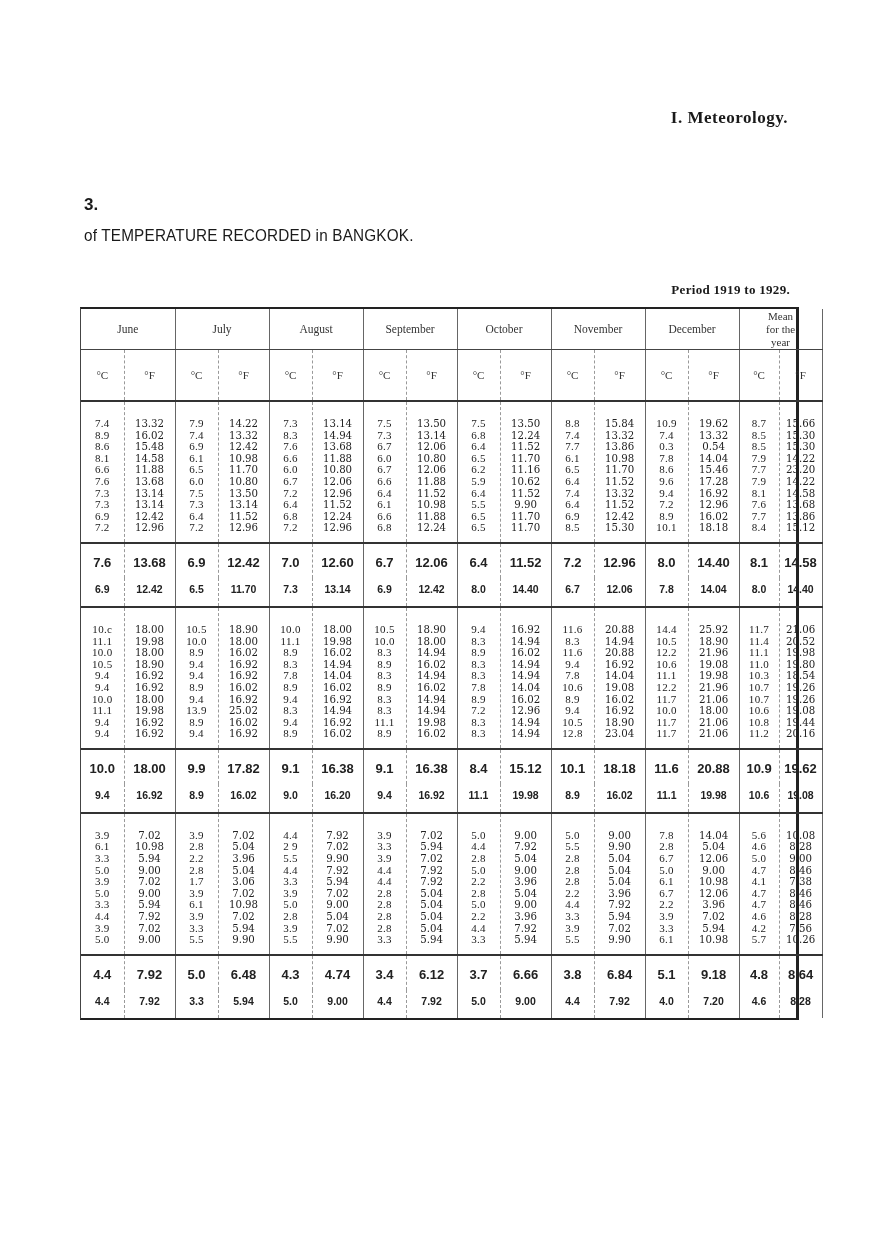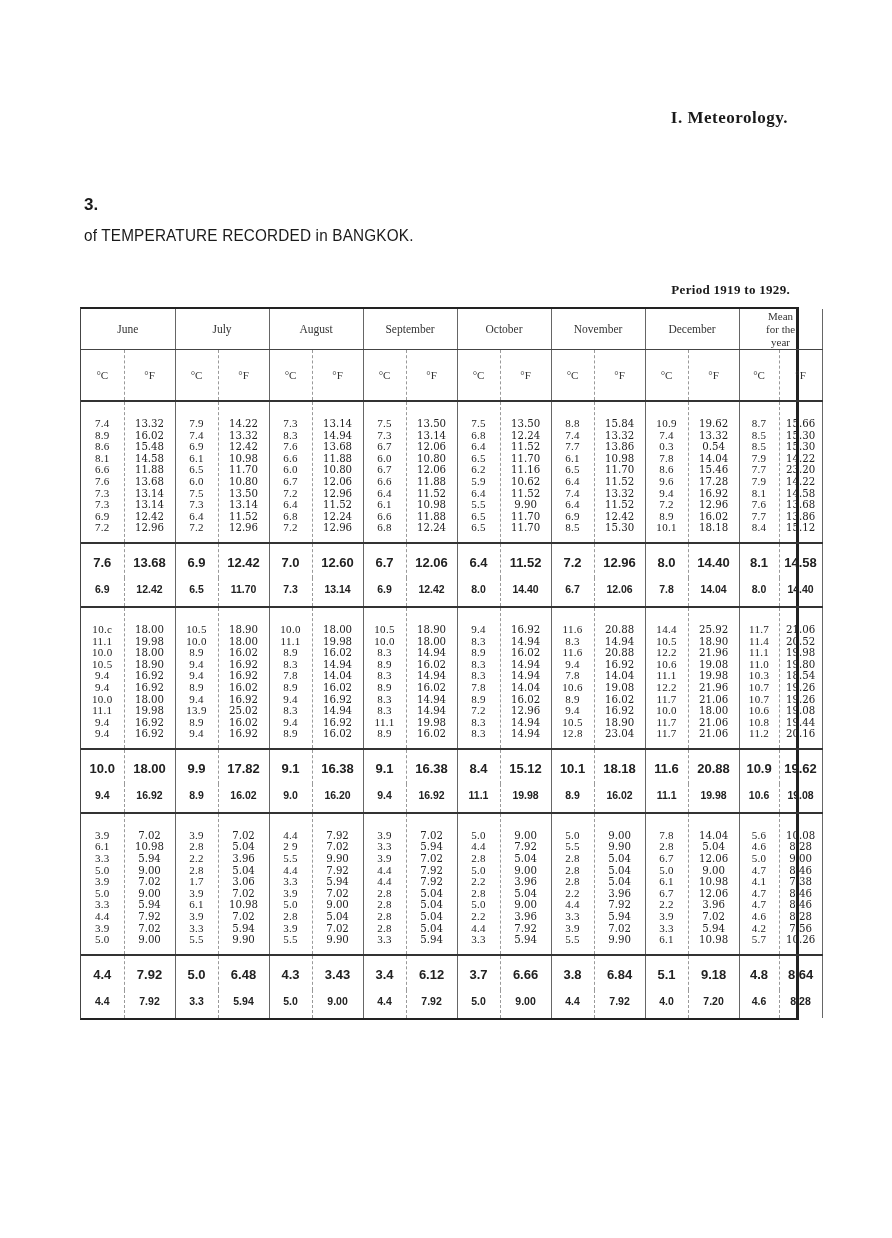--- a/index.html
+++ b/index.html
@@ -748,21 +748,21 @@
             <div>7.56</div>
             <div>10.26</div>
           </td>
         </tr>
         <tr class="mean1">
           <td class="c">4.4</td>
           <td class="f">7.92</td>
           <td class="c">5.0</td>
           <td class="f">6.48</td>
           <td class="c">4.3</td>
-          <td class="f">3.43</td>
+          <td class="f">4.74</td>
           <td class="c">3.4</td>
           <td class="f">6.12</td>
           <td class="c">3.7</td>
           <td class="f">6.66</td>
           <td class="c">3.8</td>
           <td class="f">6.84</td>
           <td class="c">5.1</td>
           <td class="f">9.18</td>
           <td class="c">4.8</td>
           <td class="f">8.64</td>

